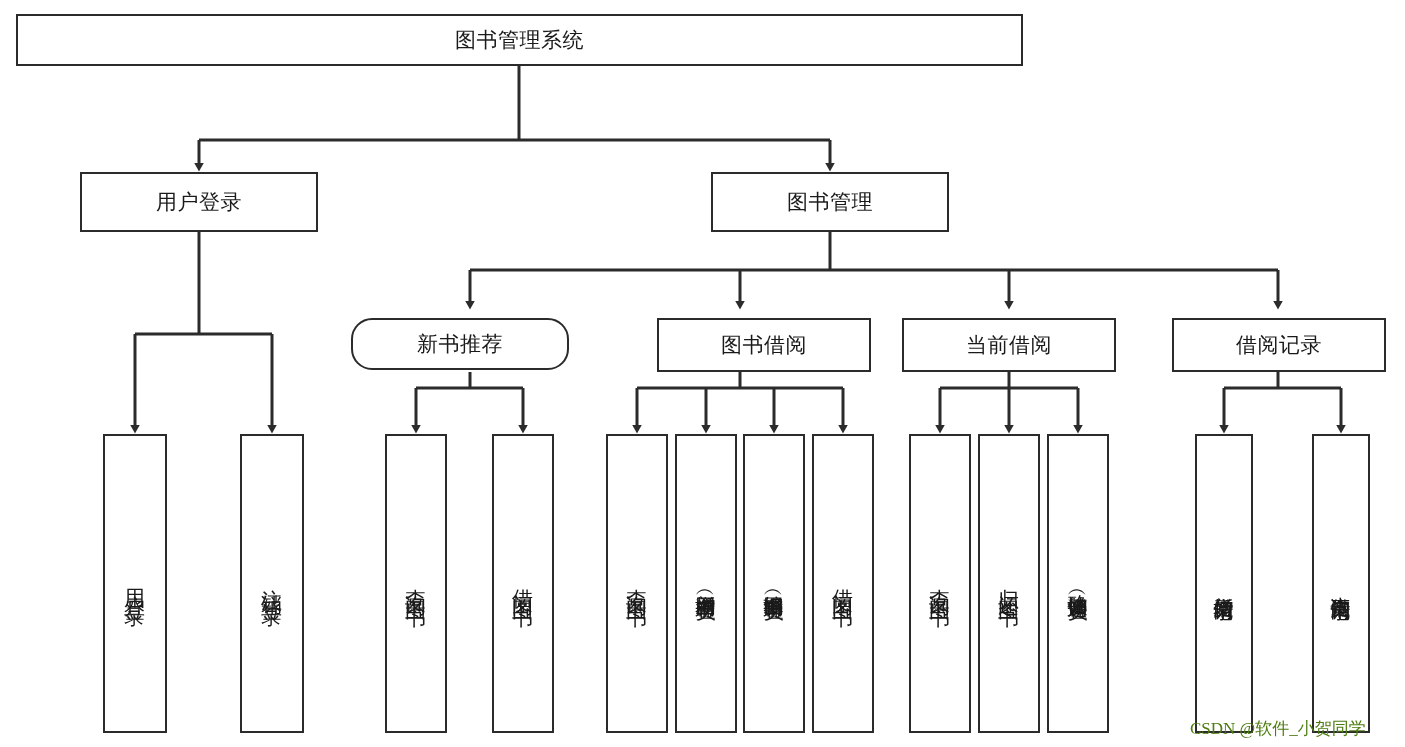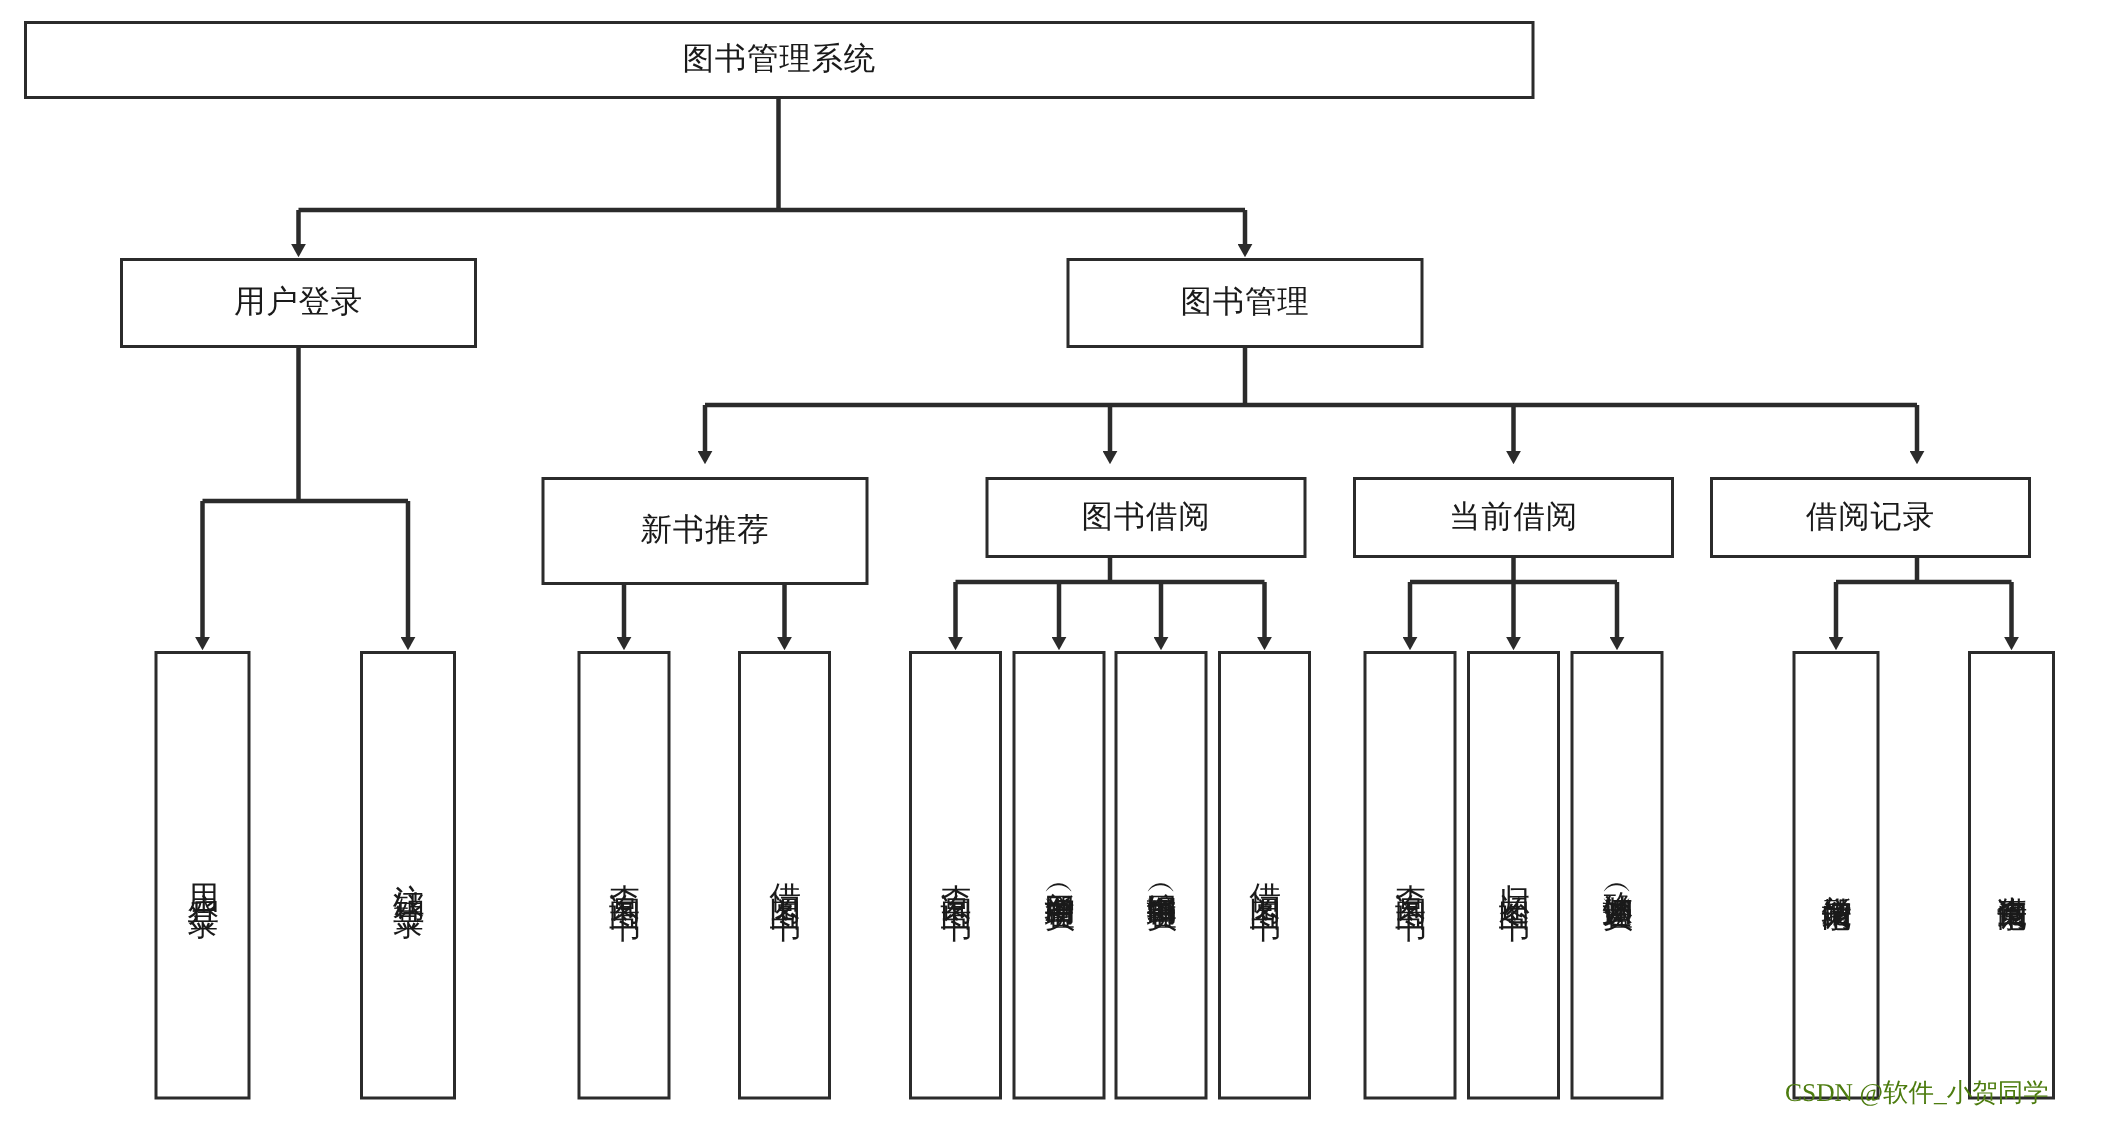--- a/index.html
+++ b/index.html
@@ -132,30 +132,30 @@
     <span class="node-label">图书管理系统</span>
   </div>
 
   <div class="node horizontal" style="left:80px; top:172px; width:238px; height:60px;">
     <span class="node-label">用户登录</span>
   </div>
   <div class="node horizontal" style="left:711px; top:172px; width:238px; height:60px;">
     <span class="node-label">图书管理</span>
   </div>
 
-  <div class="node horizontal" style="left:361px; top:318px; width:218px; height:72px;">
+  <div class="node horizontal" style="left:351px; top:318px; width:218px; height:52px;border-radius:21px;">
     <span class="node-label">新书推荐</span>
   </div>
   <div class="node horizontal" style="left:633px; top:318px; width:214px; height:54px;margin-left:24px;">
     <span class="node-label">图书借阅</span>
   </div>
   <div class="node horizontal" style="left:902px; top:318px; width:214px; height:54px;justify-content:center;">
     <span class="node-label">当前借阅</span>
   </div>
-  <div class="node horizontal" style="left:1140px; top:318px; width:214px; height:54px;">
+  <div class="node horizontal" style="left:1172px; top:318px; width:214px; height:54px;">
     <span class="node-label">借阅记录</span>
   </div>
 
   <div class="node vertical" style="left:103px; top:434px; width:64px; height:299px;">
     <span class="node-label">用户登录</span>
   </div>
   <div class="node vertical" style="left:240px; top:434px; width:64px; height:299px;">
     <span class="node-label">注销登录</span>
   </div>
 

